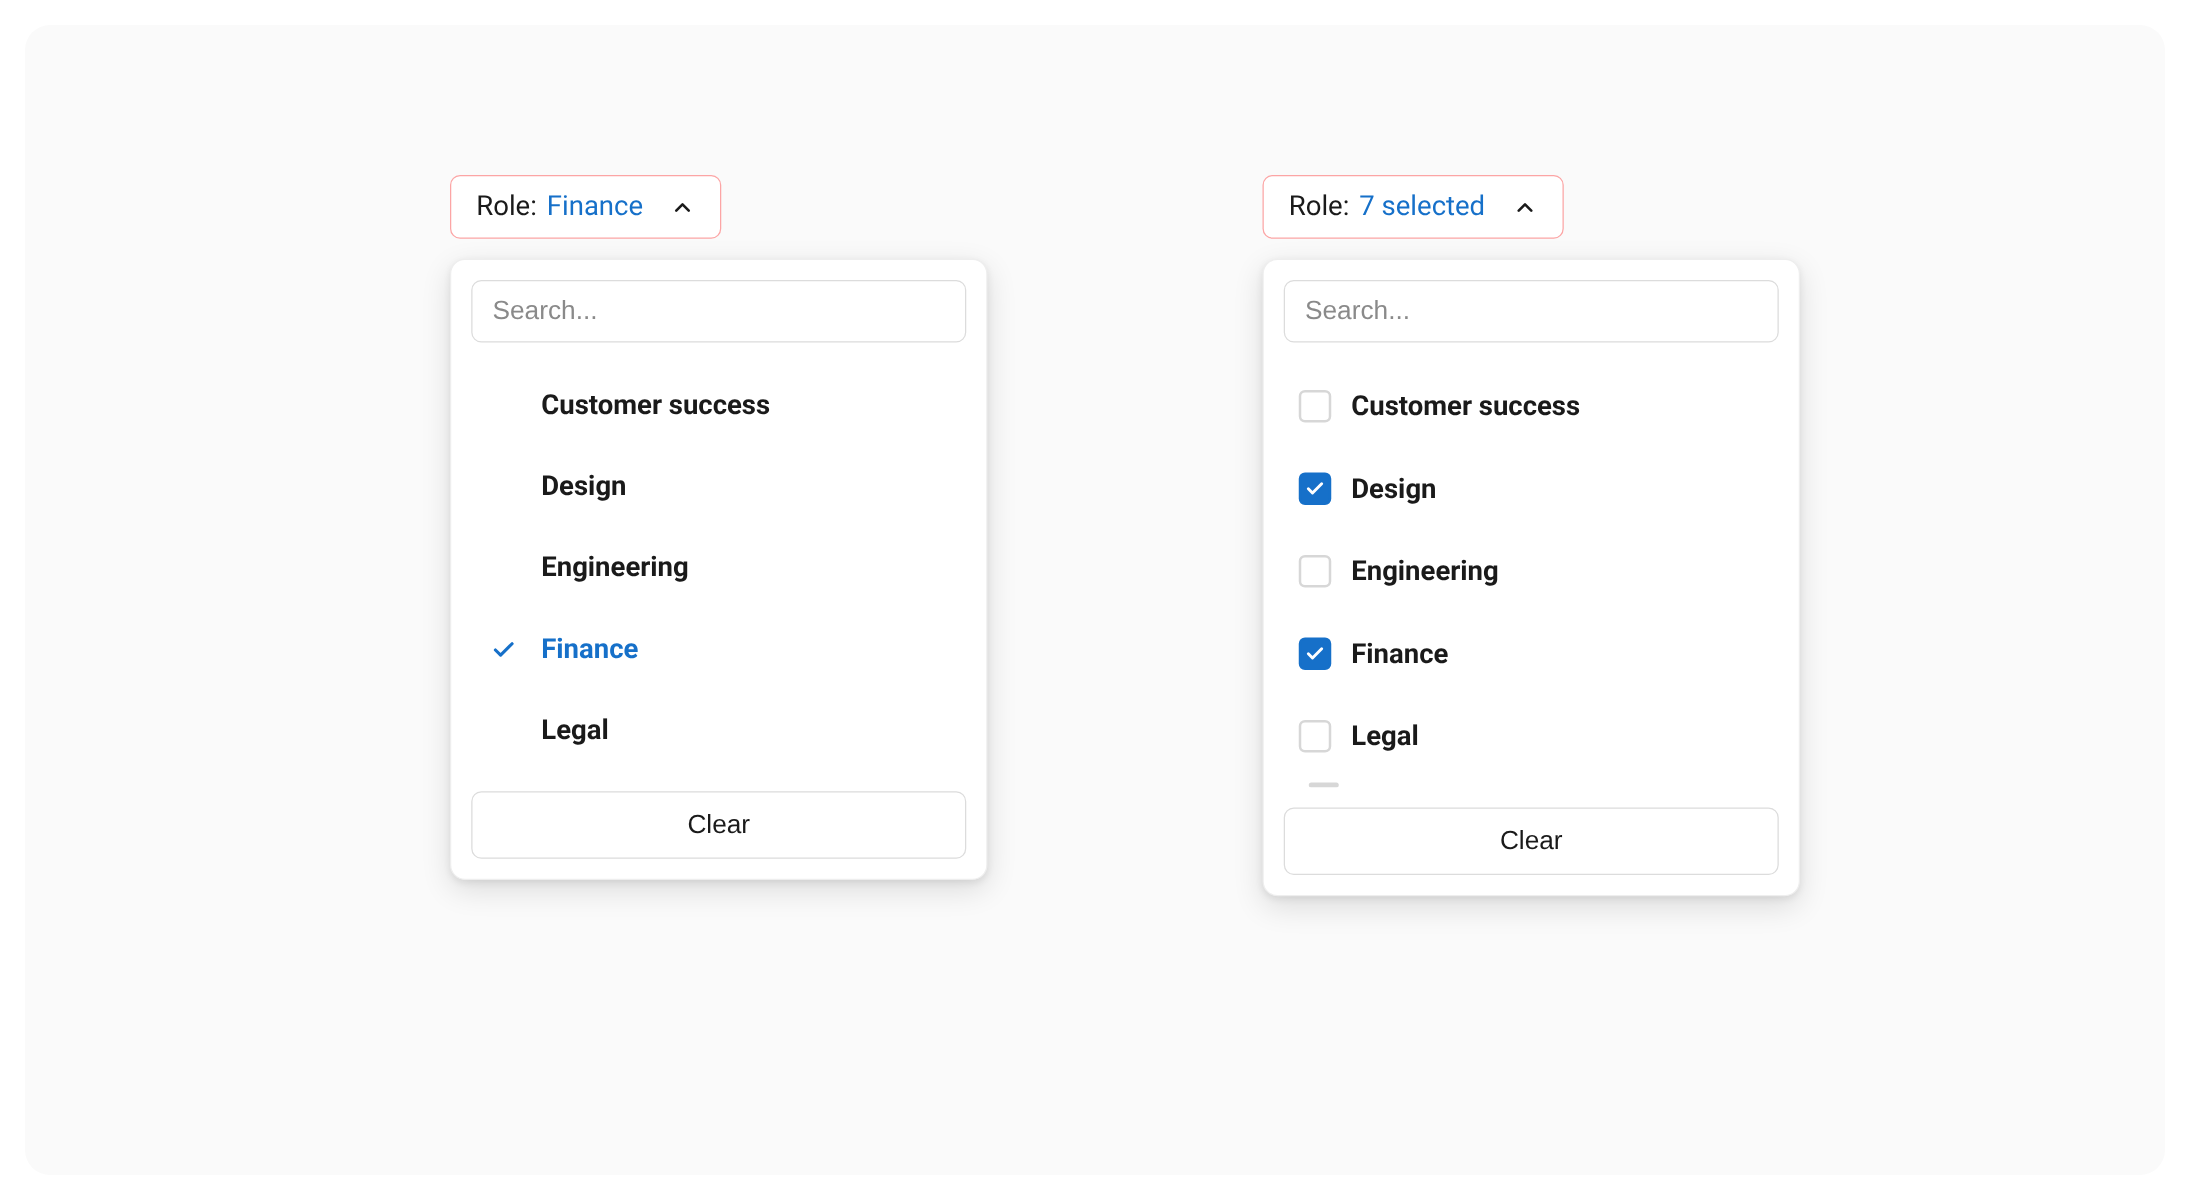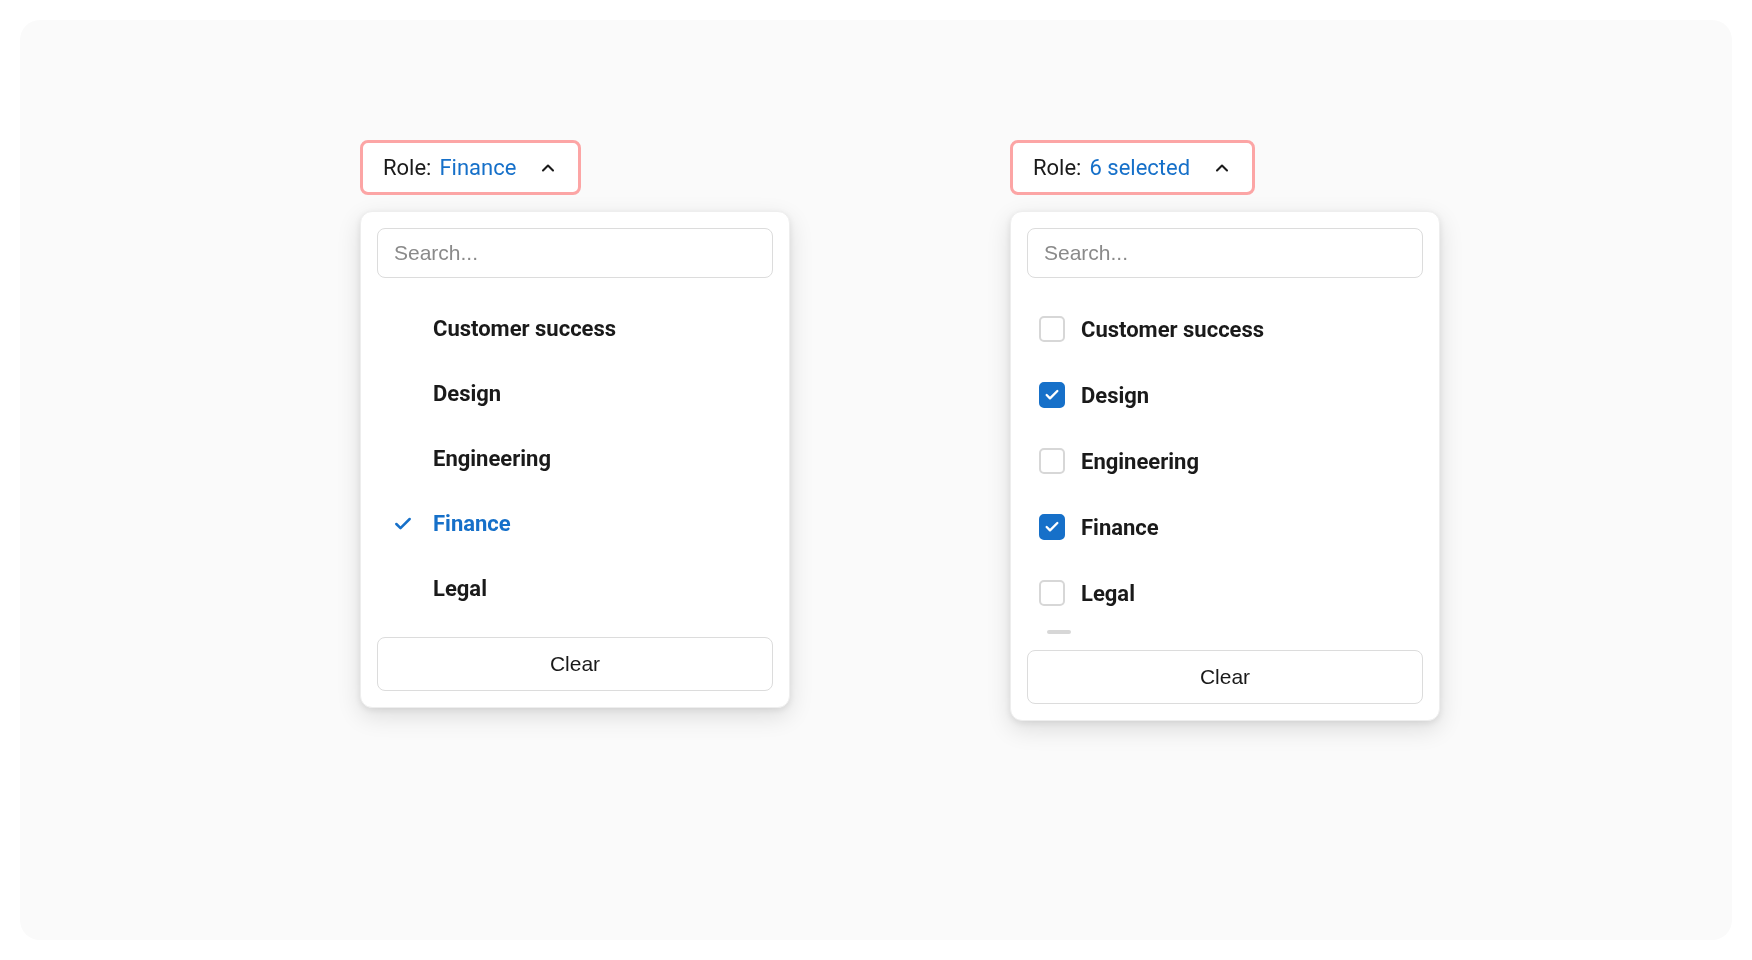--- a/index.html
+++ b/index.html
@@ -30,21 +30,21 @@
     }
     .filter-group.right {
       left: 990px;
       top: 120px;
     }
     .chip {
       display: inline-flex;
       align-items: center;
       gap: 8px;
       background: #ffffff;
-      border: 3px solid #fca5a5;
+      border: 1px solid #fca5a5;
       border-radius: 8px;
       padding: 12px 20px;
       font-size: 22px;
       cursor: pointer;
       color: #1a1a1a;
     }
     .chip .label-prefix {
       color: #1a1a1a;
     }
     .chip .label-value {
@@ -187,21 +187,21 @@
           <span>Legal</span>
         </div>
       </div>
       <button class="clear-btn">Clear</button>
     </div>
   </div>
 
   <div class="filter-group right">
     <div class="chip">
       <span class="label-prefix">Role:</span>
-      <span class="label-value">6 selected</span>
+      <span class="label-value">7 selected</span>
       <span class="chevron">
         <svg width="20" height="20" viewBox="0 0 24 24" fill="none" stroke="#1a1a1a" stroke-width="2.5" stroke-linecap="round" stroke-linejoin="round">
             <polyline points="18 15 12 9 6 15"></polyline>
           </svg>
       </span>
     </div>
     <div class="dropdown">
       <input class="search-input" type="text" placeholder="Search..." style="">
       <div class="options">
         <div class="option">

